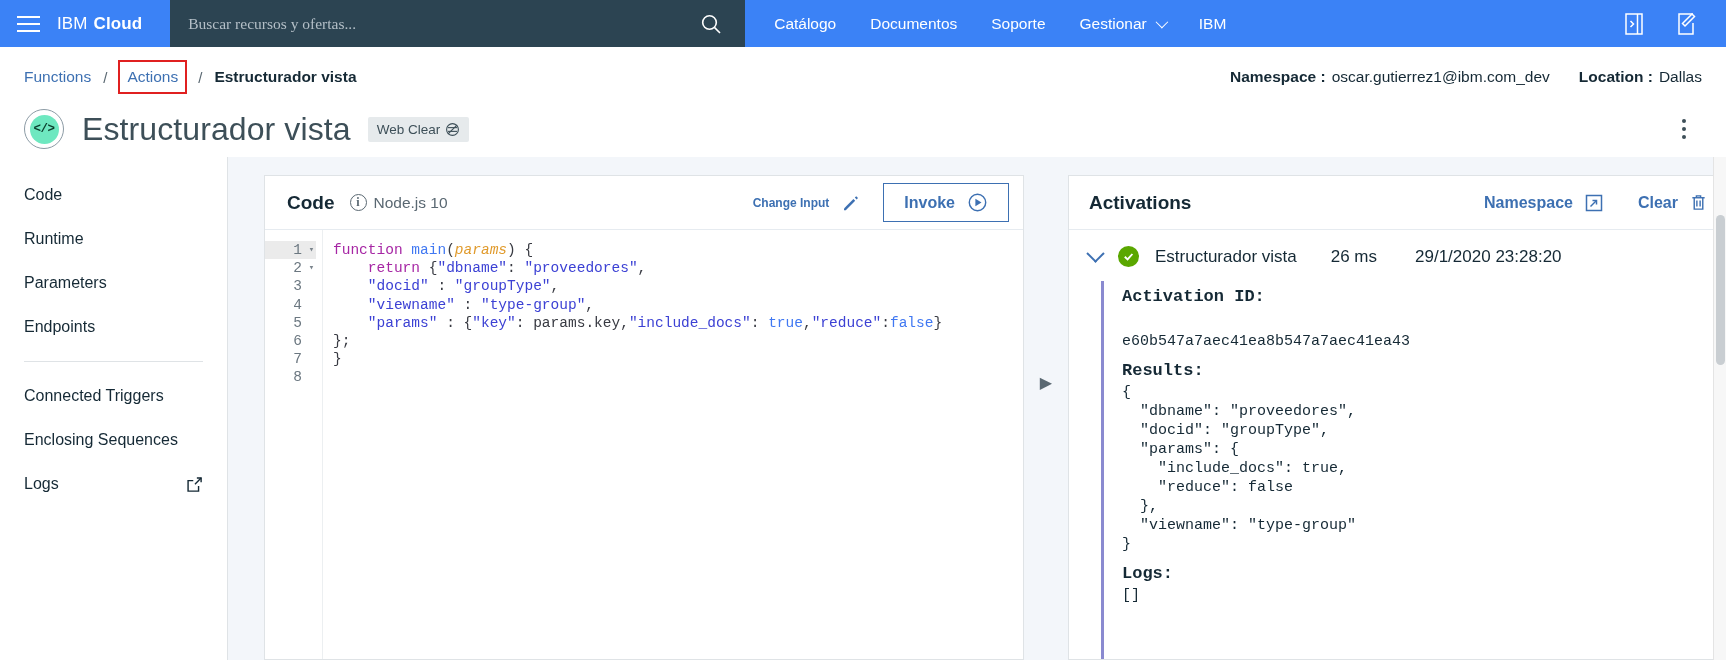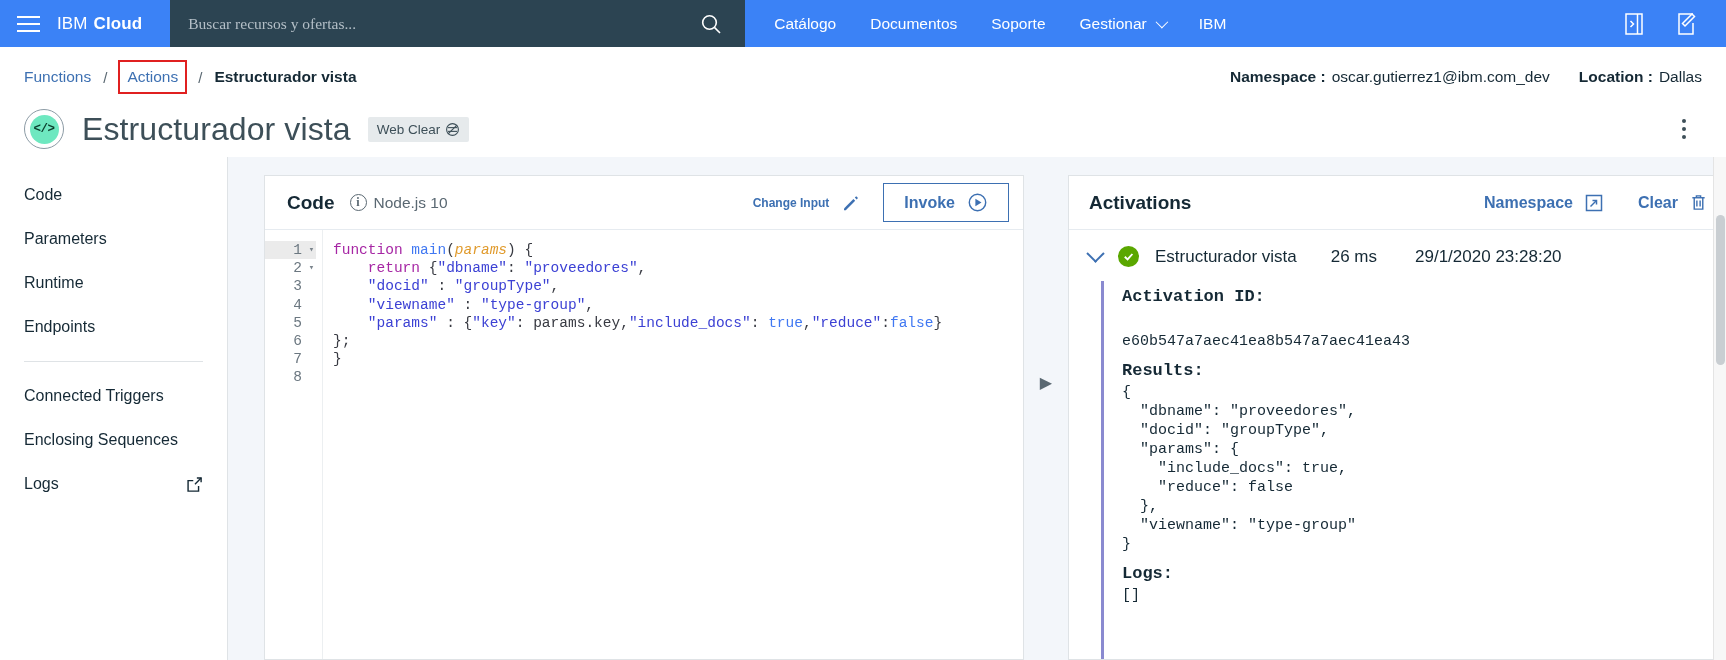--- a/index.html
+++ b/index.html
@@ -329,24 +329,24 @@
   </div>
 </div>
 
 <div class="bodywrap">
 
   <div class="sidebar">
     <div class="side-item">
       <span>Code</span>
     </div>
     <div class="side-item">
+      <span>Runtime</span>
+    </div>
+    <div class="side-item">
       <span>Parameters</span>
-    </div>
-    <div class="side-item">
-      <span>Runtime</span>
     </div>
     <div class="side-item">
       <span>Endpoints</span>
     </div>
     <div class="side-divider"></div>
     <div class="side-item">
       <span>Connected Triggers</span>
     </div>
     <div class="side-item">
       <span>Enclosing Sequences</span>

